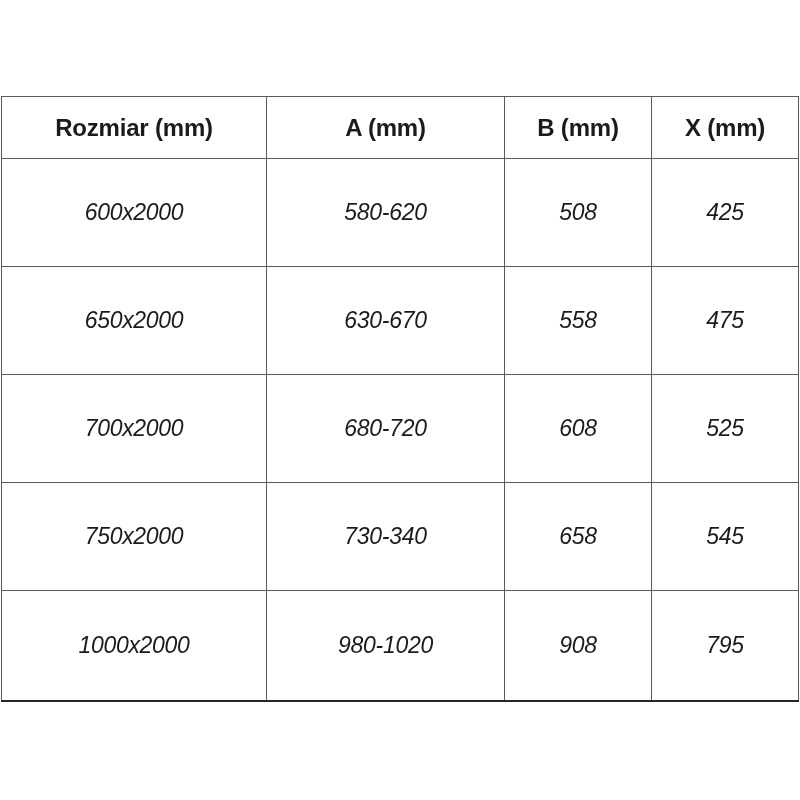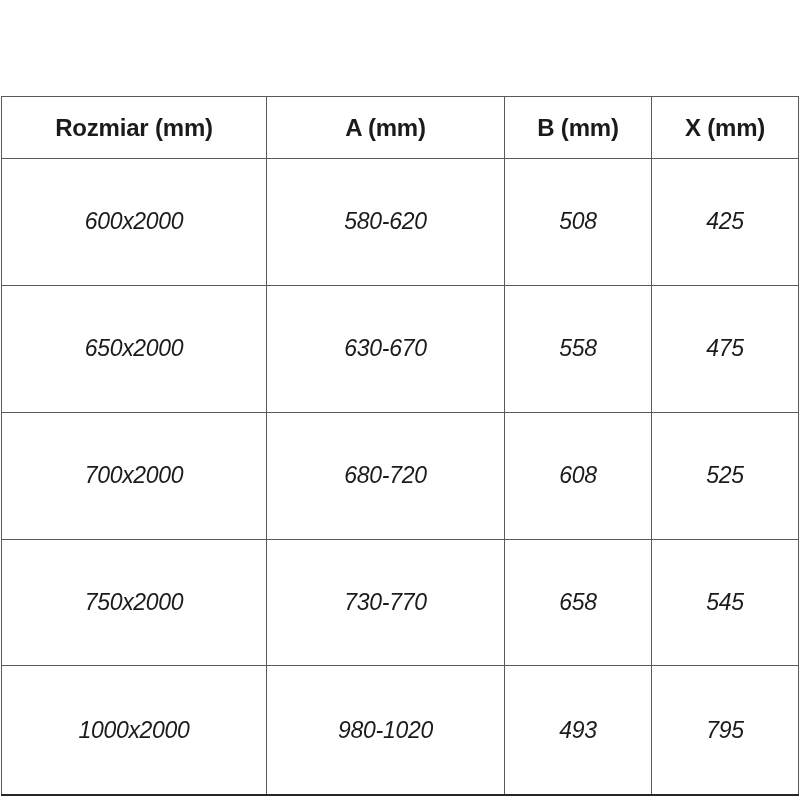--- a/index.html
+++ b/index.html
@@ -14,21 +14,21 @@
     position: relative;
     width: 800px;
     height: 800px;
     background: #ffffff;
   }
   table.spec-table {
     position: absolute;
     left: 1px;
     top: 96px;
     width: 797px;
-    height: 700px;
+    height: 606px;
     border-collapse: collapse;
     table-layout: fixed;
     font-family: "Liberation Sans", sans-serif;
     color: #1b1b1b;
     border: 1px solid #3a3a3a;
     border-bottom: 2px solid #262626;
   }
   table.spec-table th,
   table.spec-table td {
     border: 1px solid #5a5a5a;
@@ -87,25 +87,25 @@
           <td>475</td>
         </tr>
         <tr>
           <td>700x2000</td>
           <td>680-720</td>
           <td>608</td>
           <td>525</td>
         </tr>
         <tr>
           <td>750x2000</td>
-          <td>730-770</td>
+          <td>730-340</td>
           <td>658</td>
           <td>545</td>
         </tr>
         <tr>
           <td>1000x2000</td>
           <td>980-1020</td>
-          <td>493</td>
+          <td>908</td>
           <td>795</td>
         </tr>
       </tbody>
   </table>
 </div>
 
 </body></html>

